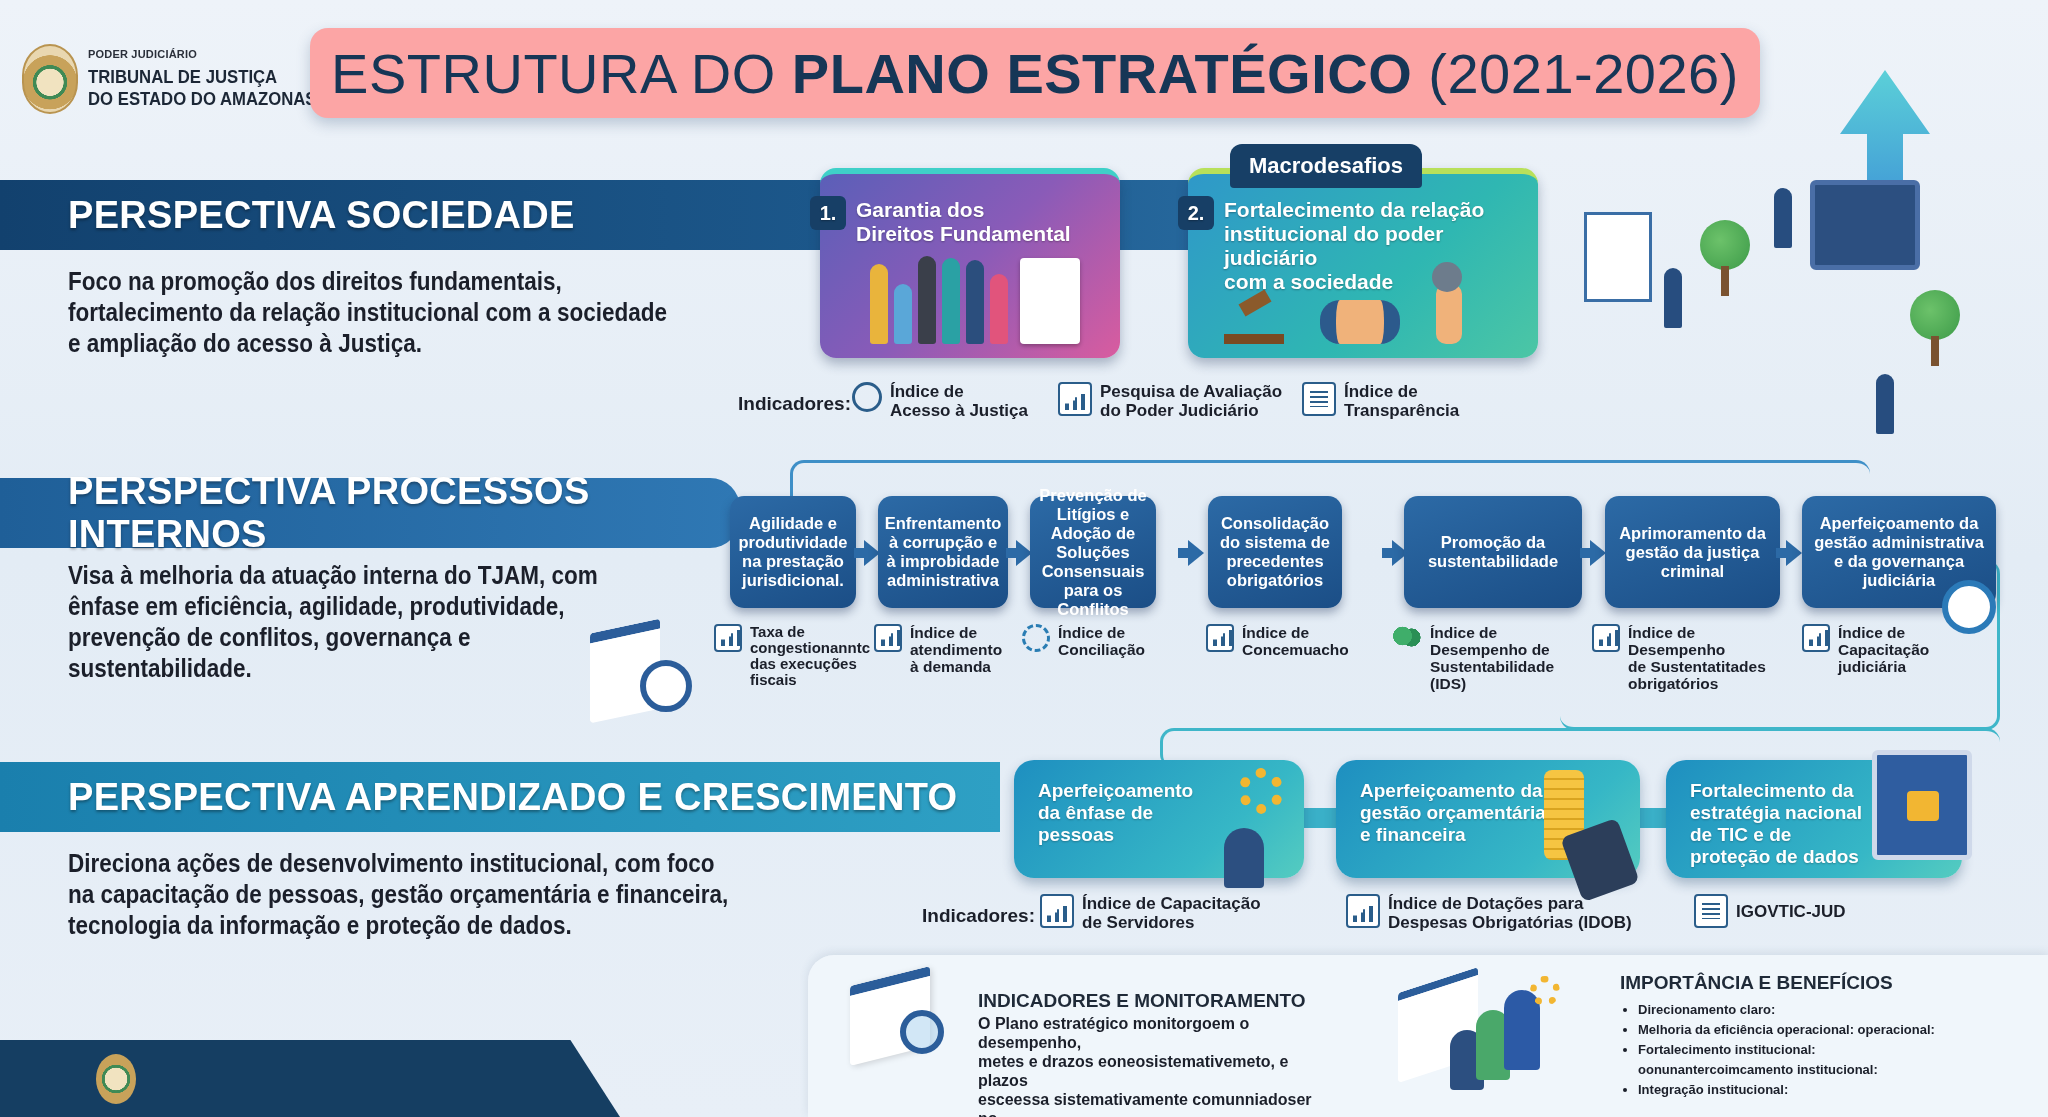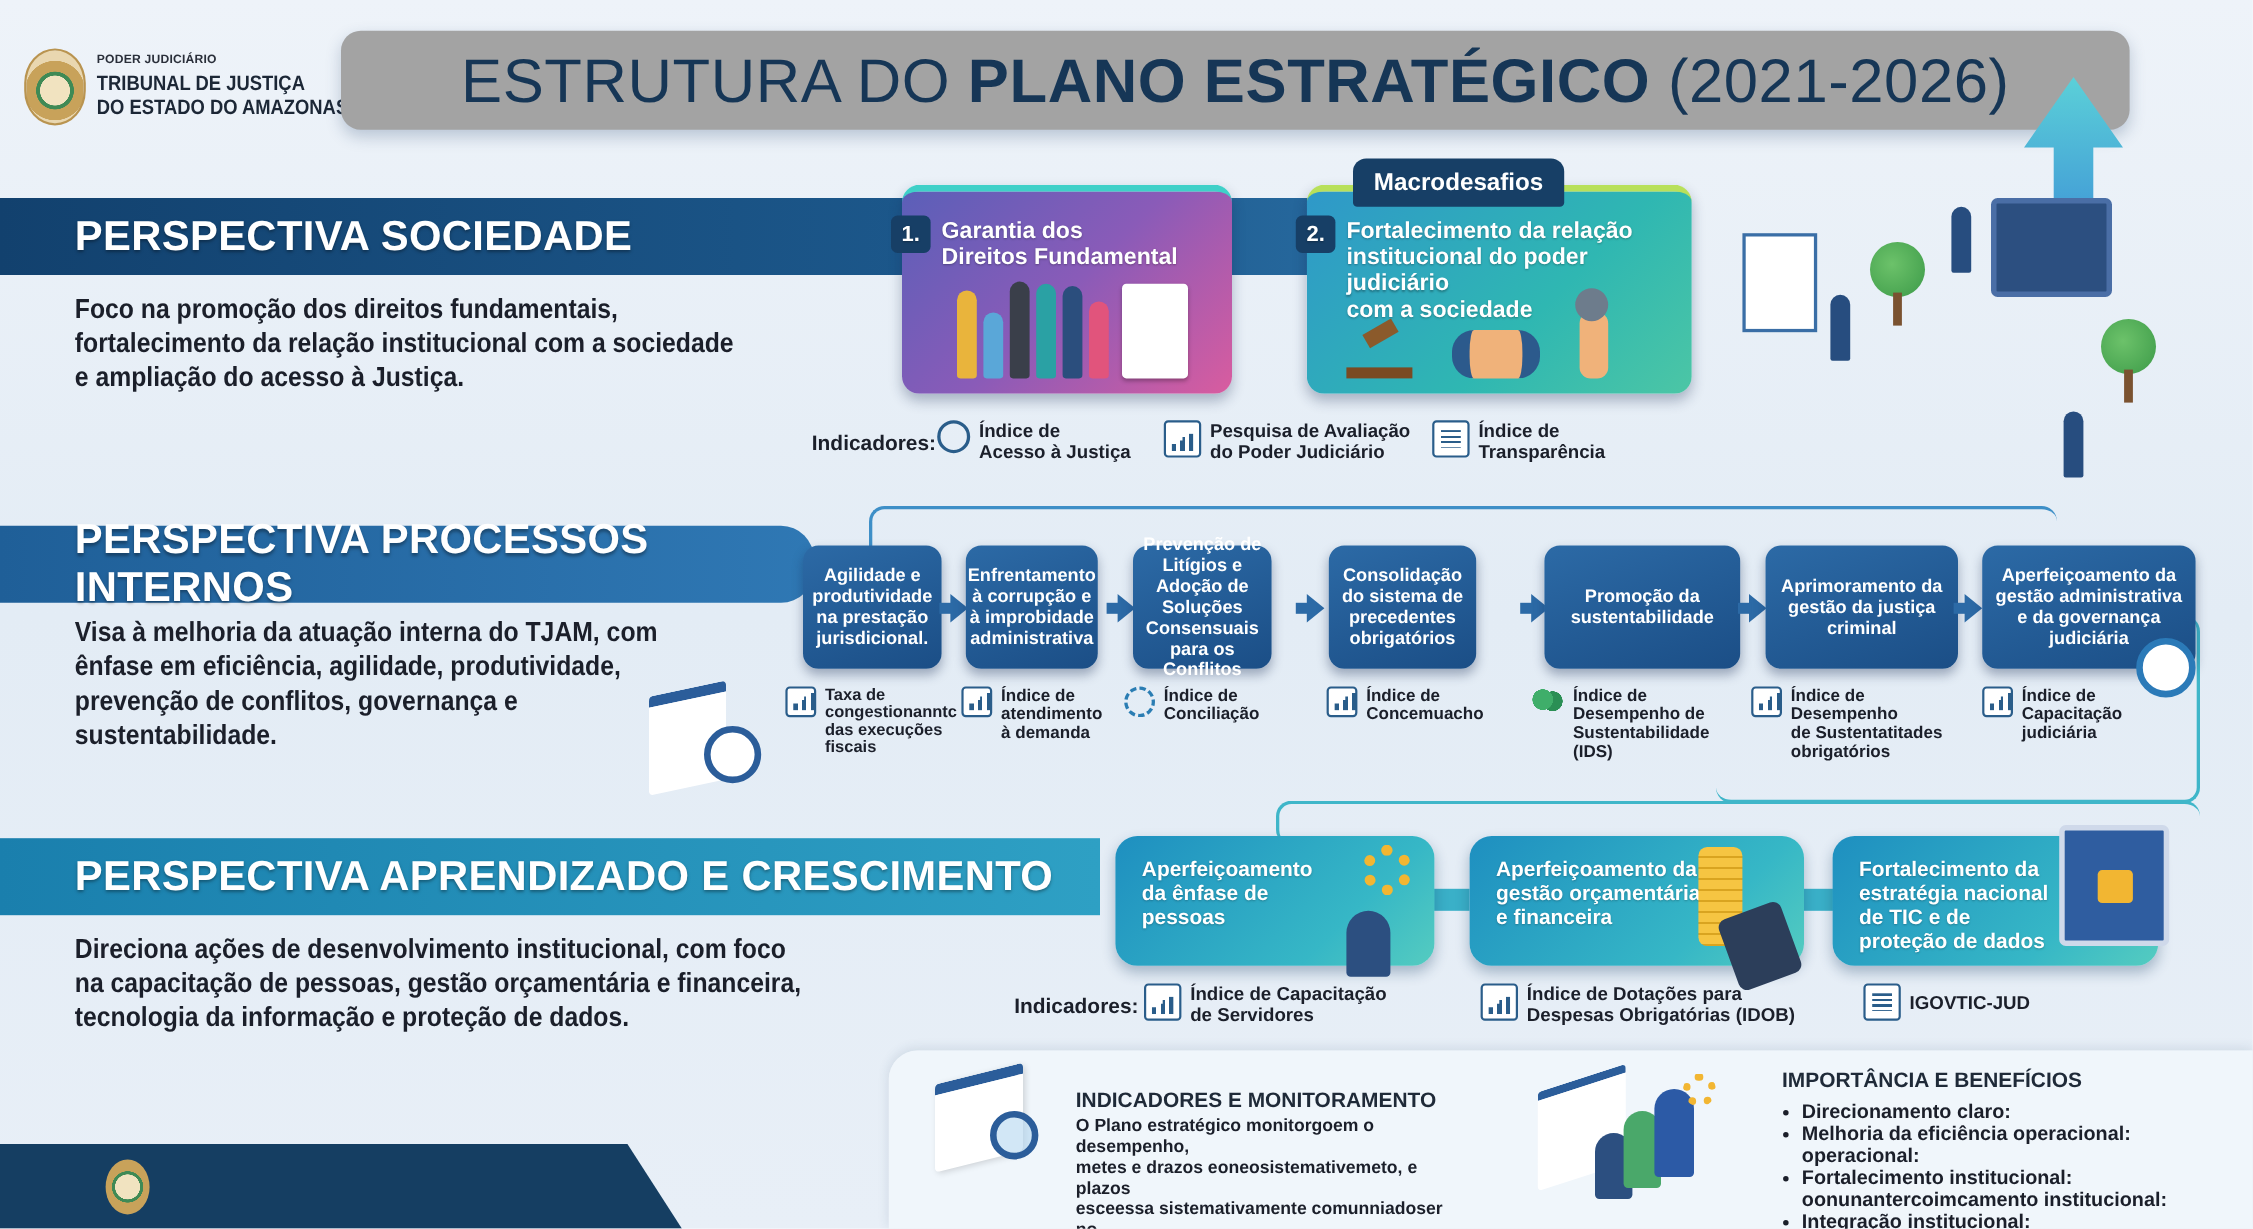--- a/index.html
+++ b/index.html
@@ -3,21 +3,21 @@
 <meta charset="utf-8">
 <style>
 *{box-sizing:border-box;margin:0;padding:0}
 html,body{width:2048px;height:1117px;overflow:hidden}
 body{position:relative;font-family:"Liberation Sans","DejaVu Sans",sans-serif;background:linear-gradient(180deg,#eef3f9 0%,#e3ecf5 50%,#e8eff7 100%);color:#1b1f2a}
 .abs{position:absolute}
 
 .logo{left:22px;top:44px;width:56px;height:70px;border-radius:50%/45%;background:radial-gradient(circle at 50% 55%,#f1e3c0 0 30%,#3f8a55 31% 38%,#c8a25a 39% 60%,#e9d7b0 61%);border:2px solid #b99450}
 .org-small{left:88px;top:48px;font-size:11px;font-weight:700;color:#2a2f3a;letter-spacing:.2px}
 .org-big{left:88px;top:66px;font-size:19px;font-weight:700;color:#1c2736;line-height:22px;transform:scaleX(.88);transform-origin:left}
-.titlebox{left:310px;top:28px;width:1626px;height:90px;background:#a3a3a3;border-radius:18px;box-shadow:0 6px 14px rgba(40,70,110,.25);display:flex;align-items:center;justify-content:center}
+.titlebox{left:310px;top:28px;width:1450px;height:90px;background:#fca5a5;border-radius:18px;box-shadow:0 6px 14px rgba(40,70,110,.25);display:flex;align-items:center;justify-content:center}
 .titlebox span{font-size:56px;color:#163656;letter-spacing:.5px}
 .titlebox b{font-weight:700}
 
 .band{left:0;height:70px;display:flex;align-items:center;padding-left:68px;color:#fff;font-weight:700;font-size:38px;text-shadow:0 2px 3px rgba(0,0,0,.35);letter-spacing:.3px}
 .band1{top:180px;width:1330px;background:linear-gradient(90deg,#12416e,#1d5a8e 70%,#2a6ea3);}
 .band2{top:478px;width:740px;background:linear-gradient(90deg,#1f5f98,#2f78b4);border-radius:0 30px 30px 0}
 .band3{top:762px;width:1000px;background:linear-gradient(90deg,#1a7fad,#2ea0c4);}
 .desc{left:68px;font-size:25px;line-height:31px;color:#1b1f2a;font-weight:700;transform:scaleX(.9);transform-origin:left}
 
 .mlabel{left:1230px;top:144px;width:192px;height:44px;background:#173f66;color:#fff;font-weight:700;font-size:22px;border-radius:12px 12px 4px 4px;display:flex;align-items:center;justify-content:center;z-index:3}
@@ -50,21 +50,21 @@
 .arrow:before{content:"";position:absolute;left:-26px;top:-5px;width:12px;height:10px;background:#2c6aa6}
 
 .lcard{top:760px;height:118px;border-radius:20px;background:linear-gradient(135deg,#1e8fc0,#36b7c6 70%,#55ccc0);color:#fff;font-weight:700;font-size:19px;line-height:22px;padding:20px 24px;box-shadow:0 6px 12px rgba(20,60,100,.3);text-shadow:0 1px 2px rgba(0,0,0,.25)}
 
 .footer{left:0;top:1040px;width:620px;height:77px;background:#153e62;clip-path:polygon(0 0,92% 0,100% 100%,0 100%);display:flex;align-items:center;padding-left:96px;gap:26px}
 .footer .seal{width:40px;height:50px;border-radius:50%;background:radial-gradient(circle,#f1e3c0 0 35%,#3f8a55 36% 44%,#c8a25a 45%)}
 .footer .txt{color:#fff;font-weight:700;font-size:20px;line-height:24px;text-align:center}
 .panel{left:808px;top:955px;width:1240px;height:162px;background:rgba(240,245,251,.95);border-radius:26px 0 0 0;box-shadow:0 -2px 10px rgba(40,70,110,.12)}
 .ph{font-weight:700;font-size:19px;color:#1f2a38}
 .ptxt{font-size:16px;line-height:19px;color:#1b1f2a;font-weight:700}
-.bullets li{font-size:18px;line-height:20px;font-weight:700;color:#1b1f2a;margin-left:18px}
+.bullets li{font-size:13px;line-height:20px;font-weight:700;color:#1b1f2a;margin-left:18px}
 
 .bigarrow{left:1840px;top:70px;width:90px;height:160px;background:linear-gradient(180deg,#5bd0d8,#3c8fd6);clip-path:polygon(50% 0,100% 40%,70% 40%,70% 100%,30% 100%,30% 40%,0 40%)}
 .monitor{left:1810px;top:180px;width:110px;height:90px;background:#2c4f80;border:5px solid #4a6ea6;border-radius:6px}
 .tree{width:50px;height:50px;border-radius:50%;background:radial-gradient(circle at 40% 40%,#6cc26a,#3c9a48)}
 .trunk{width:8px;height:30px;background:#7a5230}
 .board{left:1584px;top:212px;width:68px;height:90px;background:#fff;border:3px solid #3a6ea6}
 .fig{width:18px;height:60px;background:#274d7f;border-radius:9px 9px 2px 2px}
 </style>
 </head>
 <body>
@@ -160,21 +160,21 @@
   <div>Visa à melhoria da atuação interna do TJAM, com</div>
   <div>ênfase em eficiência, agilidade, produtividade,</div>
   <div>prevenção de conflitos, governança e</div>
   <div>sustentabilidade.</div>
 </div>
 <div class="abs" style="left:590px;top:626px;width:70px;height:90px;background:#fff;border-top:10px solid #2b5d9a;border-radius:4px;transform:skewY(-12deg)"></div>
 <div class="abs" style="left:640px;top:660px;width:52px;height:52px;border-radius:50%;background:#fff;border:6px solid #2b5d9a"></div>
 
 <div class="abs pbox" style="left:730px;width:126px">Agilidade e produtividade na prestação jurisdicional.</div>
 <div class="abs arrow" style="left:864px"></div>
-<div class="abs pbox" style="left:878px;width:120px">Enfrentamento à corrupção e à improbidade administrativa</div>
+<div class="abs pbox" style="left:878px;width:130px">Enfrentamento à corrupção e à improbidade administrativa</div>
 <div class="abs arrow" style="left:1016px"></div>
 <div class="abs pbox" style="left:1030px;width:126px">Prevenção de Litígios e Adoção de Soluções Consensuais para os Conflitos</div>
 <div class="abs arrow" style="left:1188px"></div>
 <div class="abs pbox" style="left:1208px;width:134px">Consolidação do sistema de precedentes obrigatórios</div>
 <div class="abs arrow" style="left:1392px"></div>
 <div class="abs pbox" style="left:1404px;width:178px">Promoção da sustentabilidade</div>
 <div class="abs arrow" style="left:1590px"></div>
 <div class="abs pbox" style="left:1605px;width:175px">Aprimoramento da gestão da justiça criminal</div>
 <div class="abs arrow" style="left:1786px"></div>
 <div class="abs pbox" style="left:1802px;width:194px">Aperfeiçoamento da gestão administrativa e da governança judiciária</div>

